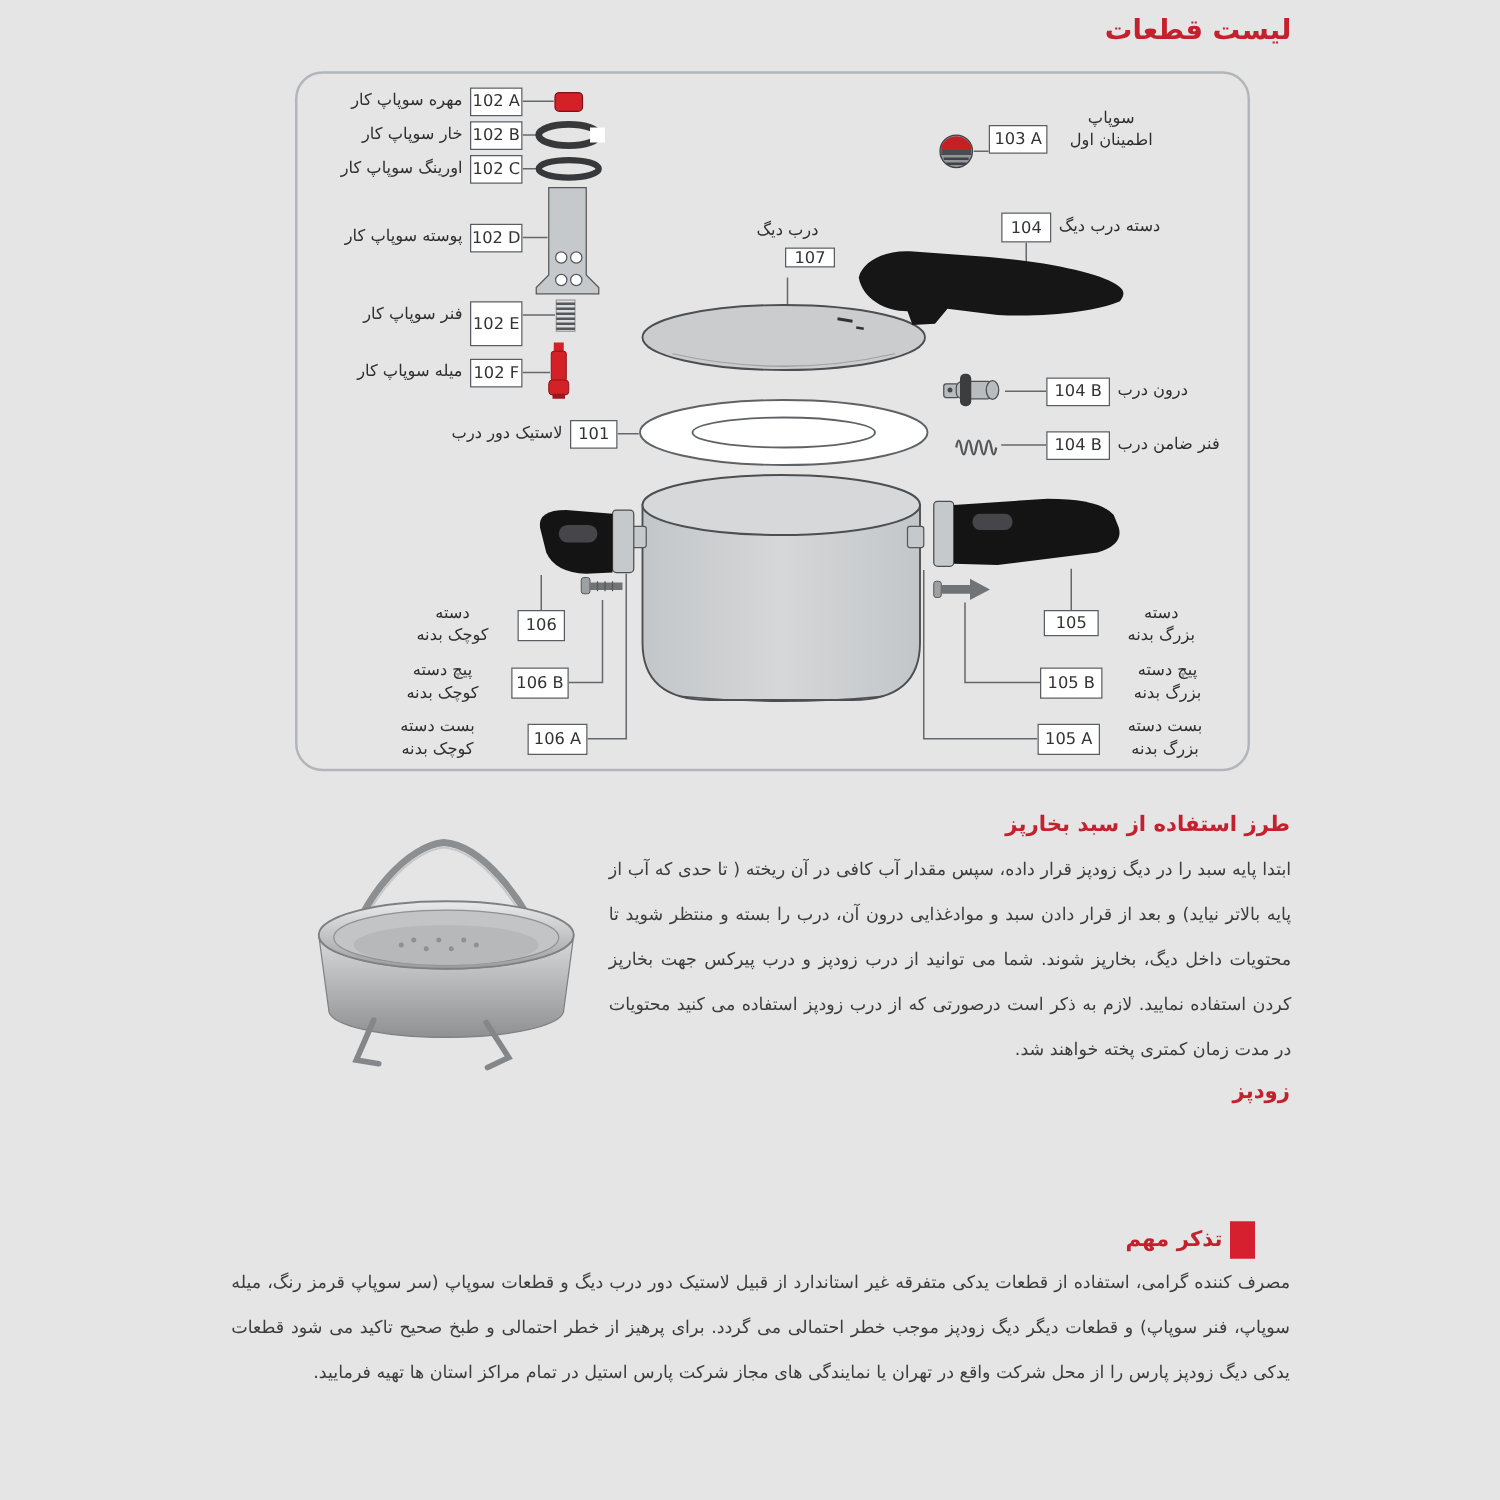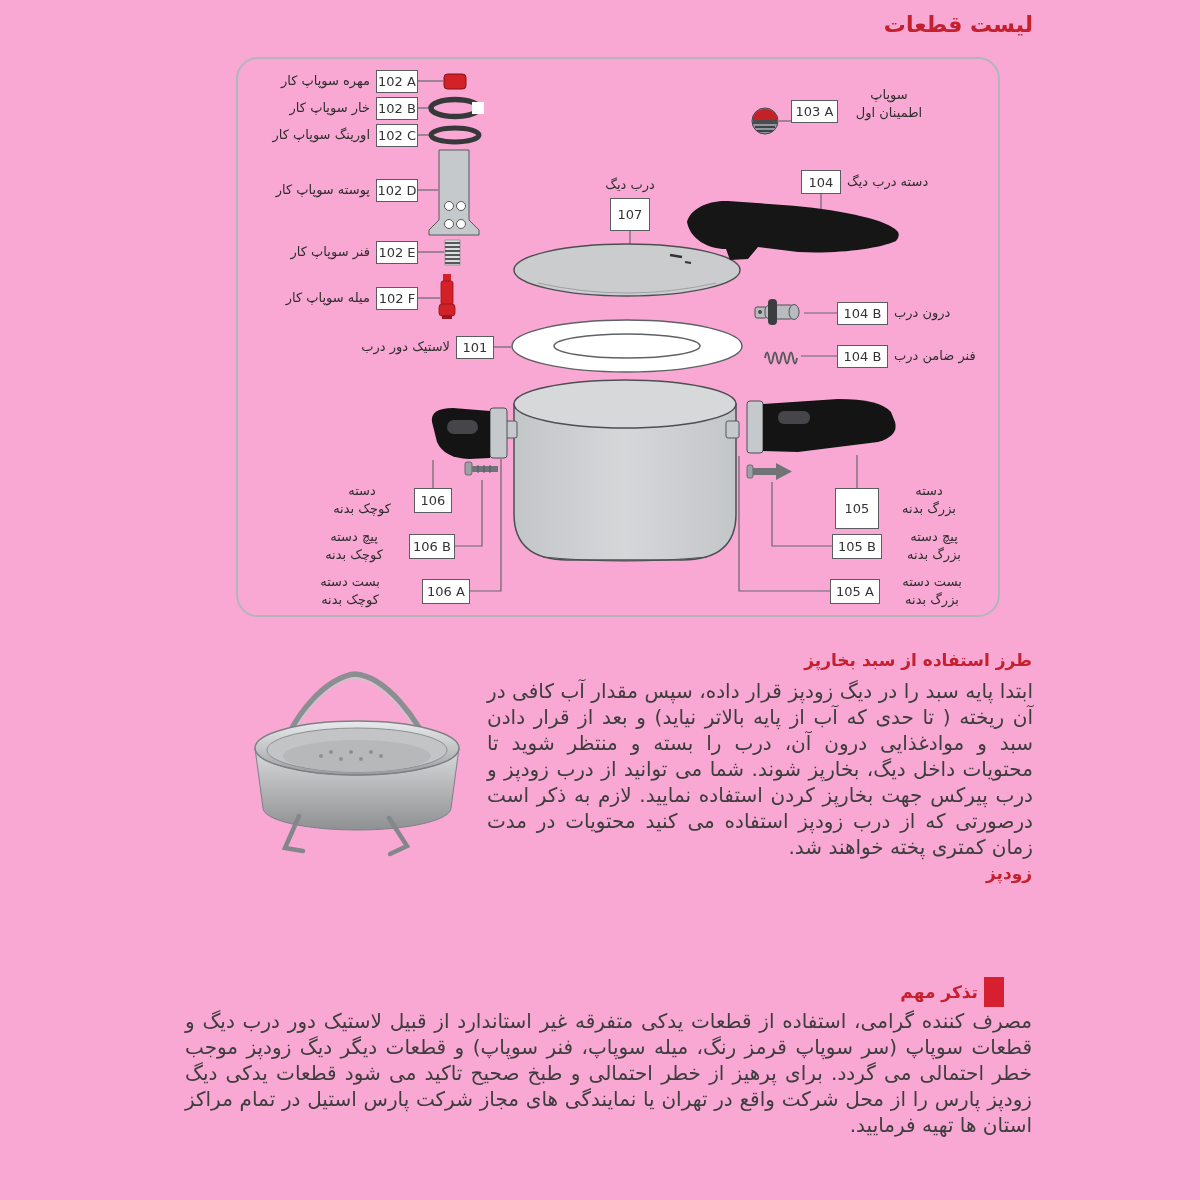--- a/index.html
+++ b/index.html
@@ -1,33 +1,33 @@
 <!DOCTYPE html>
 <html lang="fa"><head>
 <meta charset="utf-8">
 <style>
   html,body{margin:0;padding:0;background:#ffffff;}
-  .page{position:relative;width:1200px;height:1200px;background:#f9a8d4;overflow:hidden;
+  .page{position:relative;width:1200px;height:1200px;background:#e5e5e5;overflow:hidden;
         font-family:"DejaVu Sans",sans-serif;color:#3c3c3c;}
   .abs{position:absolute;}
   .rtl{direction:rtl;unicode-bidi:isolate;}
   .red{color:#C4202E;}
   .page-title{font-size:22px;font-weight:bold;margin:0;white-space:nowrap;}
   
   .diagram{left:236px;top:57px;width:764px;height:560px;border:2px solid #b2b6ba;border-radius:22px;box-sizing:border-box;}
   .diagram svg{position:absolute;left:0;top:0;}
   .pbox{position:absolute;border:1.5px solid #595d61;background:#fff;color:#333;
         font-size:13px;display:flex;align-items:center;justify-content:center;
         direction:ltr;white-space:nowrap;box-sizing:border-box;}
   .plabel{position:absolute;font-size:13px;color:#2e2e2e;direction:rtl;line-height:18px;}
   .nowrap{white-space:nowrap;}
   .ta-r{text-align:right;} .ta-l{text-align:left;} .ta-c{text-align:center;}
   
   .sec-heading{font-size:17px;font-weight:bold;margin:0;white-space:nowrap;}
-  .body-text{font-size:20px;line-height:26px;text-align:justify;text-align-last:right;
+  .body-text{font-size:14px;line-height:36px;text-align:justify;text-align-last:right;
              direction:rtl;color:#3d3d3d;margin:0;}
   .body-text p{margin:0;}
   .notice-square{width:20px;height:30px;background:#D6202F;}
 </style>
 </head>
 <body>
 
 <div class="page">
 
   <h1 class="abs page-title red rtl" style="right:167px;top:12px;">لیست قطعات</h1>
@@ -165,32 +165,32 @@
         <rect x="509" y="406" width="6" height="13" rx="2" fill="#9ea1a4" stroke="#55585a" stroke-width="0.8"></rect>
         <rect x="515" y="409" width="23" height="7" fill="#707477"></rect>
         <polygon points="538,404 554,412.5 538,421" fill="#707477"></polygon>
       </g>
     </svg>
 
     <div class="pbox" style="left:138px;top:11px;width:42px;height:23px;">102 A</div>
     <div class="pbox" style="left:138px;top:38px;width:42px;height:23px;">102 B</div>
     <div class="pbox" style="left:138px;top:65px;width:42px;height:23px;">102 C</div>
     <div class="pbox" style="left:138px;top:120px;width:42px;height:23px;">102 D</div>
-    <div class="pbox" style="left:138px;top:182px;width:42px;height:23px;">102 E</div>
+    <div class="pbox" style="left:138px;top:182px;width:42px;height:36px;">102 E</div>
     <div class="pbox" style="left:138px;top:228px;width:42px;height:23px;">102 F</div>
     <div class="pbox" style="left:218px;top:277px;width:38px;height:23px;">101</div>
-    <div class="pbox" style="left:372px;top:139px;width:40px;height:33px;">107</div>
+    <div class="pbox" style="left:390px;top:139px;width:40px;height:16px;">107</div>
     <div class="pbox" style="left:553px;top:41px;width:47px;height:23px;">103 A</div>
     <div class="pbox" style="left:563px;top:111px;width:40px;height:24px;">104</div>
     <div class="pbox" style="left:599px;top:243px;width:51px;height:23px;">104 B</div>
     <div class="pbox" style="left:599px;top:286px;width:51px;height:23px;">104 B</div>
     <div class="pbox" style="left:176px;top:429px;width:38px;height:25px;">106</div>
     <div class="pbox" style="left:171px;top:475px;width:46px;height:25px;">106 B</div>
     <div class="pbox" style="left:168px;top:520px;width:48px;height:25px;margin-left:16px;">106 A</div>
-    <div class="pbox" style="left:597px;top:429px;width:44px;height:41px;">105</div>
+    <div class="pbox" style="left:597px;top:429px;width:44px;height:21px;">105</div>
     <div class="pbox" style="left:594px;top:475px;width:50px;height:25px;">105 B</div>
     <div class="pbox" style="left:592px;top:520px;width:50px;height:25px;">105 A</div>
 
     <div class="plabel ta-r nowrap" style="left:20px;top:13px;width:112px;">مهره سوپاپ کار</div>
     <div class="plabel ta-r nowrap" style="left:20px;top:40px;width:112px;">خار سوپاپ کار</div>
     <div class="plabel ta-r nowrap" style="left:10px;top:67px;width:122px;">اورینگ سوپاپ کار</div>
     <div class="plabel ta-r nowrap" style="left:10px;top:122px;width:122px;">پوسته سوپاپ کار</div>
     <div class="plabel ta-r nowrap" style="left:20px;top:184px;width:112px;">فنر سوپاپ کار</div>
     <div class="plabel ta-r nowrap" style="left:20px;top:230px;width:112px;">میله سوپاپ کار</div>
     <div class="plabel ta-r nowrap" style="left:104px;top:279px;width:108px;">لاستیک دور درب</div>

